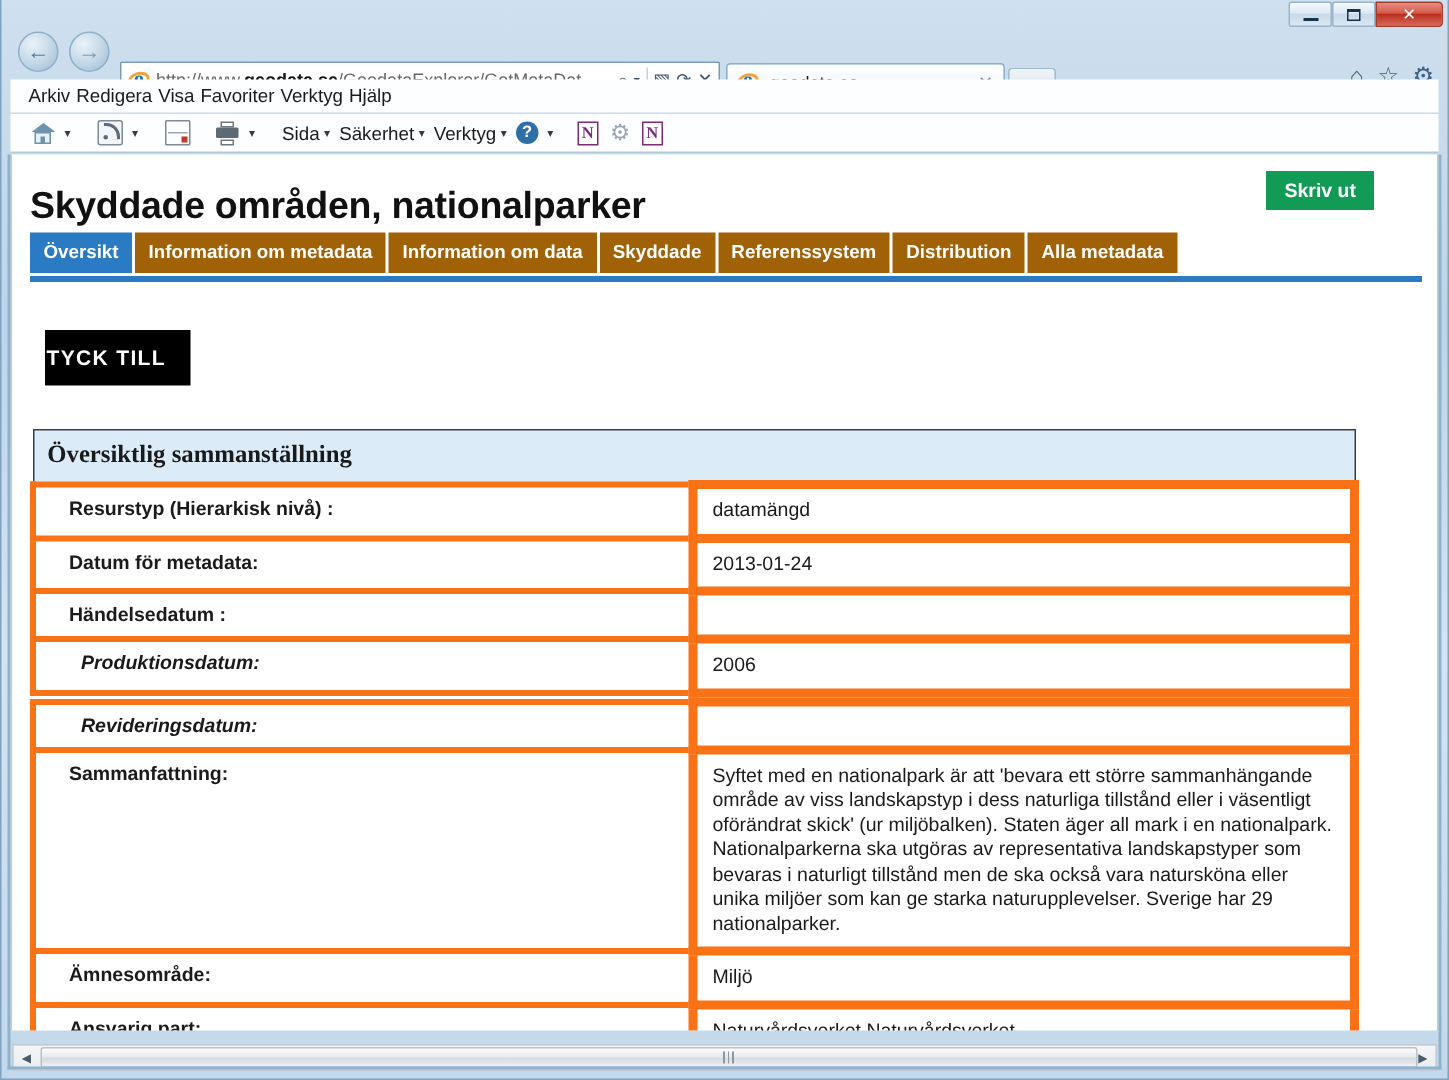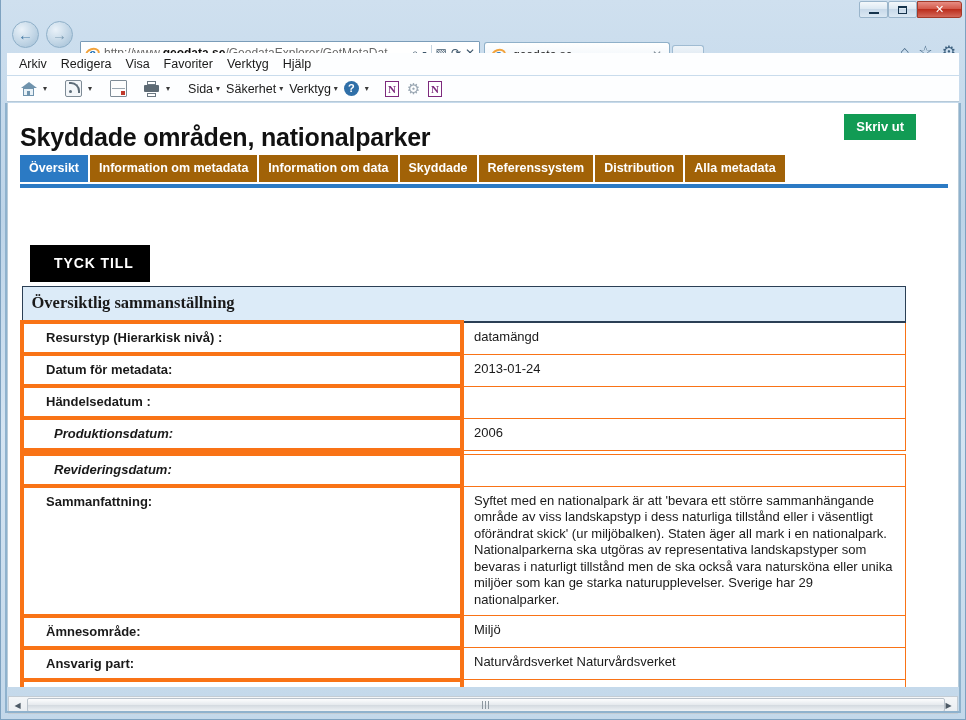--- a/index.html
+++ b/index.html
@@ -98,21 +98,21 @@
   }
   .right-icons {
     position: absolute; right: 10px; top: 26px;
     display: flex; gap: 9px; color: #3f6280; font-size: 16px; line-height: 1;
   }
 
   
   .menubar {
     position: absolute; left: 7px; top: 53px; width: 952px; height: 22px;
     background: #fdfeff;
-    display: flex; align-items: center; padding-left: 12px; gap: 14px;
+    display: flex; align-items: center; padding-left: 12px; gap: 4px;
   }
   .menubar span { font-size: 12.5px; color: #1a1a1a; }
 
   
   .cmdbar {
     position: absolute; left: 7px; top: 76px; width: 952px; height: 26px;
     background: #fdfeff;
     display: flex; align-items: center; padding-left: 13px; gap: 6px;
     border-bottom: 1px solid #b6c9d8;
   }
@@ -173,43 +173,42 @@
     float: left; height: 27px; line-height: 27px;
     background: #a16207; color: #fff; font-size: 12.5px; font-weight: bold;
     padding: 0 9px; margin-right: 2px;
     white-space: nowrap;
   }
   .nav-tab.active { background: #2b7ac4; }
 
   .tyck-btn {
     position: absolute; left: 22px; top: 117px;
     background: #000; color: #fff; font-size: 14px; font-weight: bold;
-    letter-spacing: 0.9px; padding: 10px 16px 11px 24px; border: none;
+    letter-spacing: 0.9px; padding: 10px 16px 11px 1px; border: none;
     font-family: "Liberation Sans", sans-serif;
-    margin-top: 25px;
   }
 
   .meta-table {
     position: absolute; left: 12px; top: 183px; width: 886px;
     border-collapse: collapse; font-size: 13px;
   }
   .meta-table .hdr-row td {
     background: #dcebf8; border: 1px solid #2b3f55; border-bottom: 2px solid #2b3f55;
     font-size: 16.5px; font-weight: bold; color: #1a1a1a;
     padding: 6px 9px 7px 9px;
     font-family: Liberation Serif, serif;
   }
   .meta-table td.key {
     width: 440px; border: 4px solid #f97316;
     font-weight: bold; color: #1a1a1a; padding: 6px 9px 7px 22px;
     vertical-align: top;
   }
   .meta-table td.key.indent { padding-left: 30px; font-style: italic; }
   .meta-table td.val {
-    border: 1px solid #f97316; color: #1a1a1a;
+    border: 6px solid #f97316; color: #1a1a1a;
     padding: 6px 9px 7px 10px; vertical-align: top; line-height: 16.5px;
   }
   .meta-table tr.gap td { border: none; height: 4px; padding: 0; background: #fff; }
 
   
   .hscroll {
     position: absolute; left: 8px; bottom: 6px; width: 950px; height: 18px;
     background: linear-gradient(180deg,#f4f6f8 0%, #e9edf1 100%);
     border: 1px solid #c3ccd4;
     display: flex; align-items: center;

